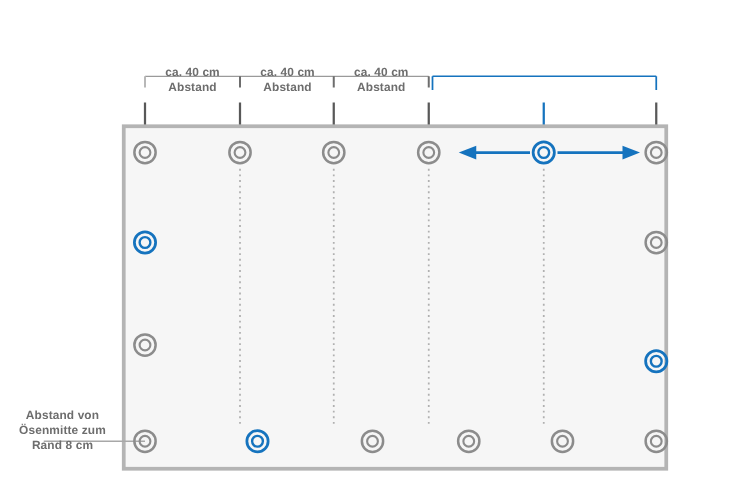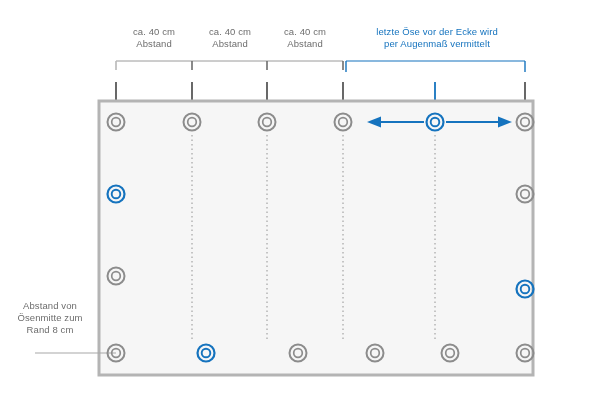--- a/index.html
+++ b/index.html
@@ -18,27 +18,28 @@
     width: 600px;
     height: 400px;
   }
   #stage svg {
     position: absolute;
     left: 0;
     top: 0;
   }
   .label {
     position: absolute;
-    font-weight: normal;
+    font-weight: bold;
     font-size: 9.5px;
     line-height: 12px;
     text-align: center;
     color: #6d6d6d;
     letter-spacing: 0.1px;
     white-space: pre-line;
+    margin-top: 27px;
   }
   .label.blue {
     color: #1573be;
   }
   .label.left {
     text-align: center;
   }
 </style>
 </head>
 <body>
@@ -171,21 +172,19 @@
 
   <div class="label" style="left:115px; top:26px; width:78px;">ca. 40 cm
 Abstand</div>
 
   <div class="label" style="left:191px; top:26px; width:78px;">ca. 40 cm
 Abstand</div>
 
   <div class="label" style="left:266px; top:26px; width:78px;">ca. 40 cm
 Abstand</div>
 
-  <div class="label blue" style="left:349px; top:26px; width:176px;">letzte Öse vor der Ecke wird
-per Augenmaß vermittelt</div>
 
 
   <div class="label left" style="left:5px; top:300px; width:90px;">Abstand von
 Ösenmitte zum
 Rand 8 cm</div>
 
 </div>
 
 </body></html>

